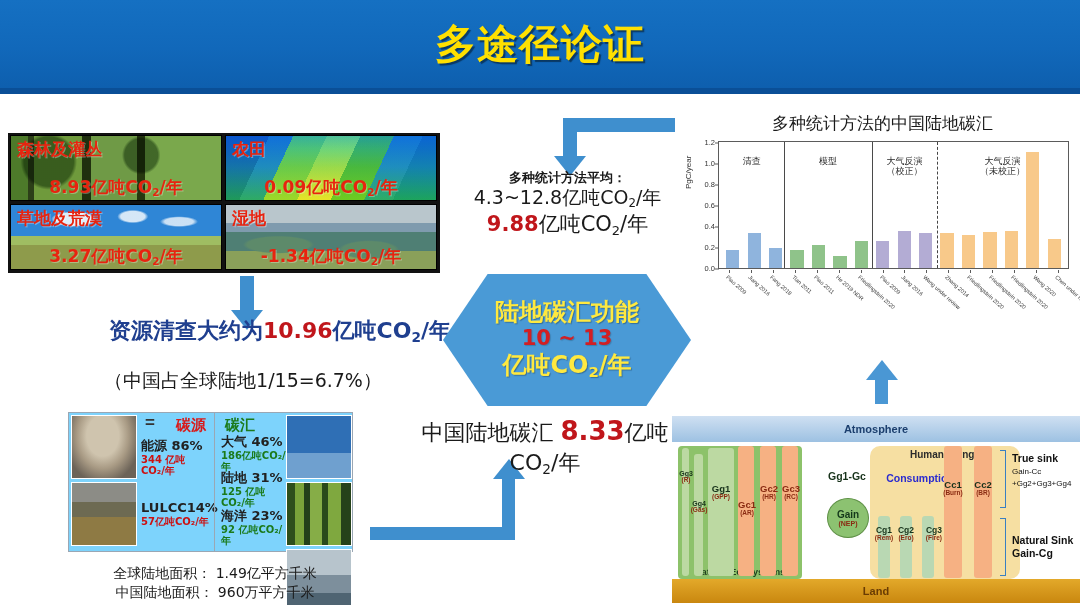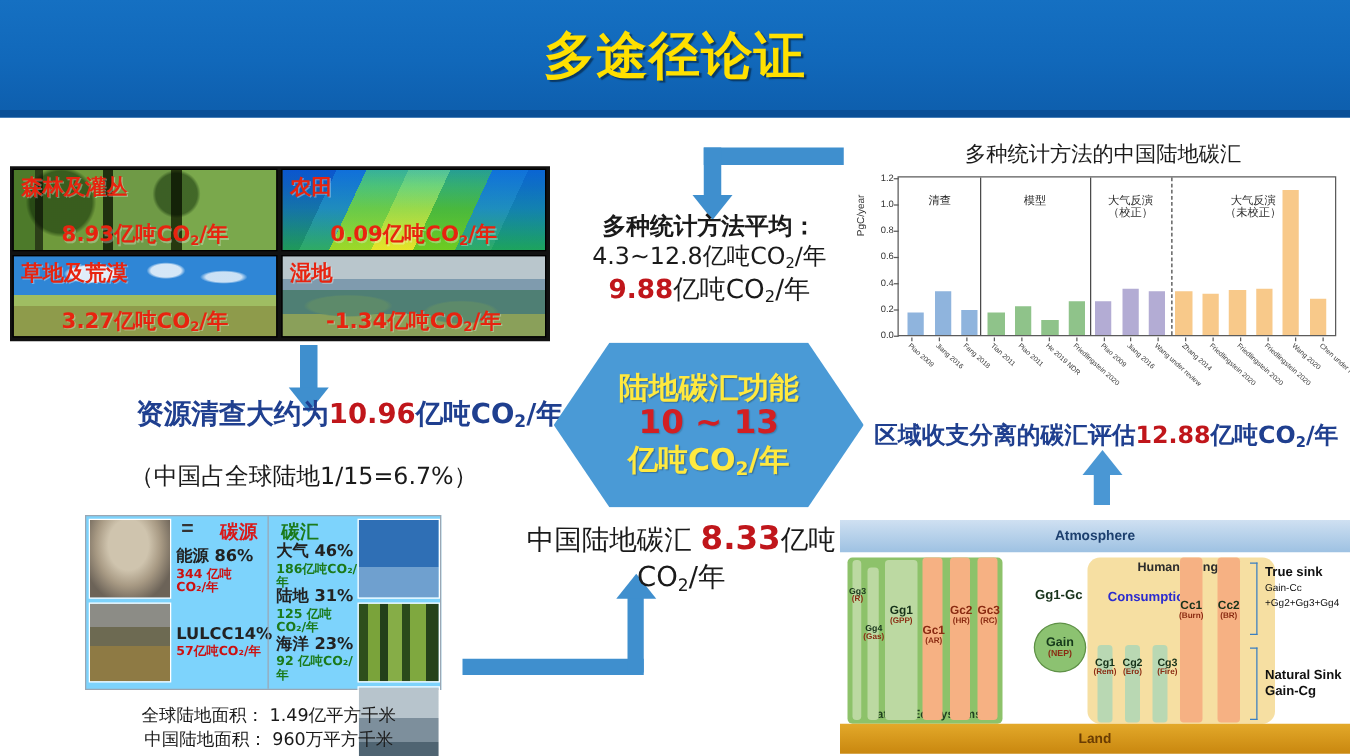--- a/index.html
+++ b/index.html
@@ -100,34 +100,34 @@
     position:absolute; width:0; height:0;
     border-left: 16px solid transparent; border-right: 16px solid transparent;
     border-bottom: 20px solid #4a97d4;
   }
 
   
   #stat-avg {
     position:absolute; left:455px; top:170px; width:225px; text-align:center;
     line-height:1.25; color:#1a1a1a;
   }
-  #stat-avg .l1 { font-size:19px; font-weight:600; }
+  #stat-avg .l1 { font-size:13px; font-weight:600; }
   #stat-avg .l2 { font-size:19px; }
   #stat-avg .l3 { font-size:21px; }
   .red-num { color:#c0161b; font-weight:bold; }
 
   #hexagon {
     position:absolute; left:443px; top:274px; width:248px; height:132px;
     background:#4a9ad6;
     clip-path: polygon(18% 0%, 82% 0%, 100% 50%, 82% 100%, 18% 100%, 0% 50%);
     display:flex; flex-direction:column; align-items:center; justify-content:center;
     text-align:center; line-height:1.12;
   }
   #hexagon .hx1 { font-size:24px; font-weight:bold; color:#ffe93f; text-shadow:1px 1px 1px rgba(0,0,0,.28); }
-  #hexagon .hx2 { font-size:26px; font-weight:bold; color:#d21f23; text-shadow:1px 1px 1px rgba(0,0,0,.18); margin:1px 0; }
+  #hexagon .hx2 { font-size:21px; font-weight:bold; color:#d21f23; text-shadow:1px 1px 1px rgba(0,0,0,.18); margin:1px 0; }
   #hexagon .hx3 { font-size:24px; font-weight:bold; color:#ffe93f; text-shadow:1px 1px 1px rgba(0,0,0,.28); }
 
   #inventory-line {
     position:absolute; left:100px; top:316px; width:360px; text-align:center;
     font-size:22px; font-weight:bold; color:#1f3f8f;
     font-family:"DejaVu Sans","Liberation Sans",sans-serif;
   }
   #global-share {
     position:absolute; left:78px; top:368px; width:330px; text-align:center;
     font-size:19px; color:#1a1a1a;
@@ -521,21 +521,20 @@
           <div class="xtickmark" style="left: calc(84.375%);"></div>
           <div class="xt" style="left: calc(84.375% + 0px); top: 4px; transform-origin: left top; transform: rotate(42deg); text-align: left;">Friedlingstein 2020</div>
           <div class="xtickmark" style="left: calc(90.625%);"></div>
           <div class="xt" style="left: calc(90.625% + 0px); top: 4px; transform-origin: left top; transform: rotate(42deg); text-align: left;">Wang 2020</div>
           <div class="xtickmark" style="left: calc(96.875%);"></div>
           <div class="xt" style="left: calc(96.875% + 0px); top: 4px; transform-origin: left top; transform: rotate(42deg); text-align: left;">Chen under review</div>
         </div>
     </div>
   </div>
 
-  <div id="regional-line" class="cn"><span>区域收支分离的碳汇评估</span><span class="red-num">12.88</span><span>亿吨CO</span><span class="sub">2</span><span>/年</span></div>
 
   <div class="arrow-down-shaft" style="left:875px; top:378px; width:13px; height:26px; background:#4a97d4;"></div>
   <div class="arrow-head-up" style="left:866px; top:360px;"></div>
 
   <div id="eco">
     <div id="atmo">
         <span>Atmosphere</span>
       </div>
     <div id="eco-bg"></div>
 

